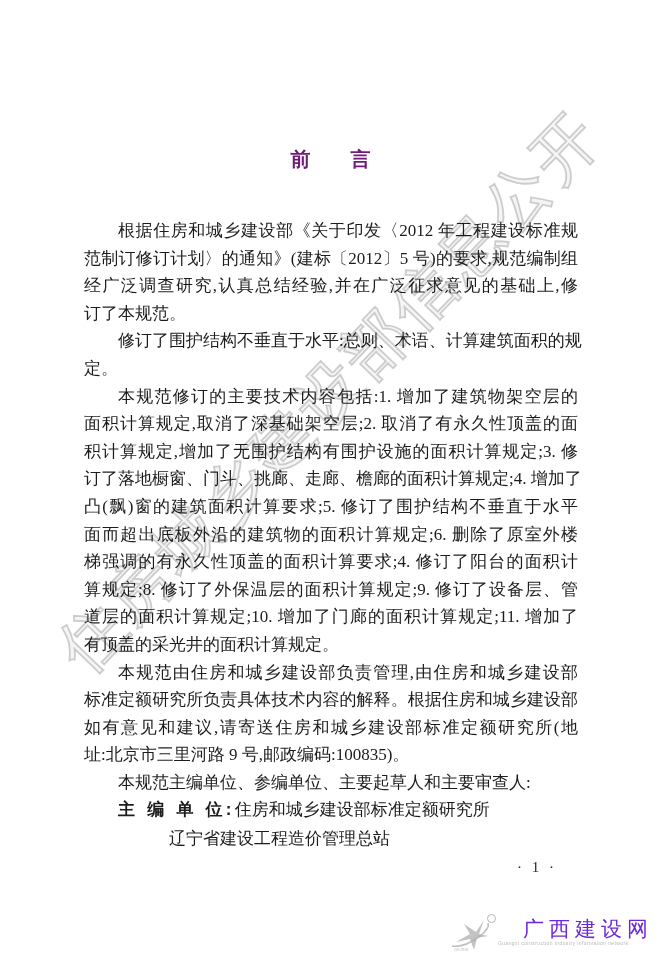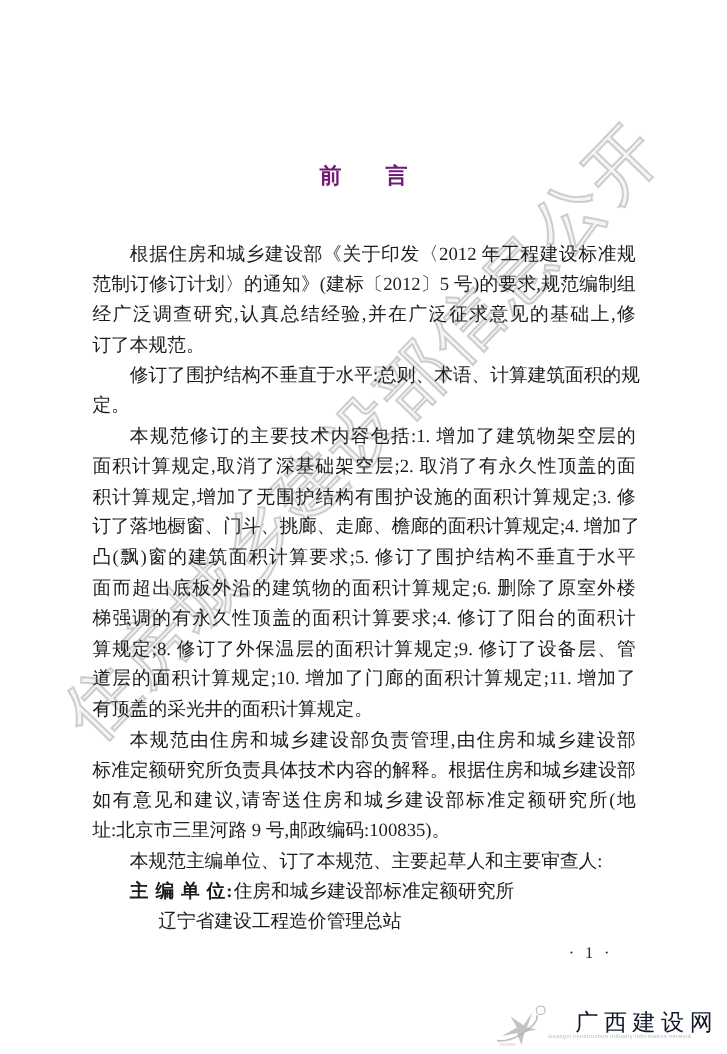--- a/index.html
+++ b/index.html
@@ -50,25 +50,25 @@
     white-space:nowrap;
   }
   .line.first{text-indent:2em;}
   .line.last{text-align-last:left;white-space:normal;}
   .unit-row{
     margin-left:2em;
     white-space:nowrap;
   }
   .unit-label{
     font-weight:700;
-    font-family:Liberation Serif, serif;
+    font-family:Liberation Mono, monospace;
     letter-spacing:1px;
   }
   .unit-continuation{
-    margin-left:60px;
+    margin-left:85px;
     white-space:nowrap;
   }
   .page-number{
     position:absolute;
     top:859px;right:104px;
     font-size:15px;
     letter-spacing:3px;
     color:#2a2a2a;
     z-index:2;
   }
@@ -82,21 +82,21 @@
   }
   .star-wrap{position:relative;width:44px;height:40px;margin-right:4px;}
   .reg-dot{
     position:absolute;top:2px;right:-2px;
     width:7px;height:7px;border:1px solid #b5b5b5;border-radius:50%;
   }
   .logo-text-block{display:flex;flex-direction:column;align-items:flex-start;}
   .logo-cn{
     font-size:21px;
     letter-spacing:5px;
-    color:#0f172a;
+    color:#6d28d9;
     font-family:"Liberation Serif","DejaVu Serif",serif;
     line-height:22px;
     margin-left:25px;
   }
   .logo-tagline{
     font-size:5px;
     color:#b8b8b8;
     letter-spacing:0.4px;
     line-height:7px;
     font-family:"Liberation Sans","DejaVu Sans",sans-serif;
@@ -130,21 +130,21 @@
     <div class="line">梯强调的有永久性顶盖的面积计算要求;4. 修订了阳台的面积计</div>
     <div class="line">算规定;8. 修订了外保温层的面积计算规定;9. 修订了设备层、管</div>
     <div class="line">道层的面积计算规定;10. 增加了门廊的面积计算规定;11. 增加了</div>
     <div class="line last">有顶盖的采光井的面积计算规定。</div>
 
     <div class="line first">本规范由住房和城乡建设部负责管理,由住房和城乡建设部</div>
     <div class="line">标准定额研究所负责具体技术内容的解释。根据住房和城乡建设部</div>
     <div class="line">如有意见和建议,请寄送住房和城乡建设部标准定额研究所(地</div>
     <div class="line last">址:北京市三里河路 9 号,邮政编码:100835)。</div>
 
-    <div class="line first last">本规范主编单位、订了本规范、主要起草人和主要审查人:</div>
+    <div class="line first last">本规范主编单位、参编单位、主要起草人和主要审查人:</div>
 
     <div class="unit-row">
       <span class="unit-label">主 编 单 位:</span><span>住房和城乡建设部标准定额研究所</span>
     </div>
     <div class="unit-continuation">辽宁省建设工程造价管理总站</div>
   </div>
 
   <div class="page-number">· 1 ·</div>
 
   <div class="footer-logo">

